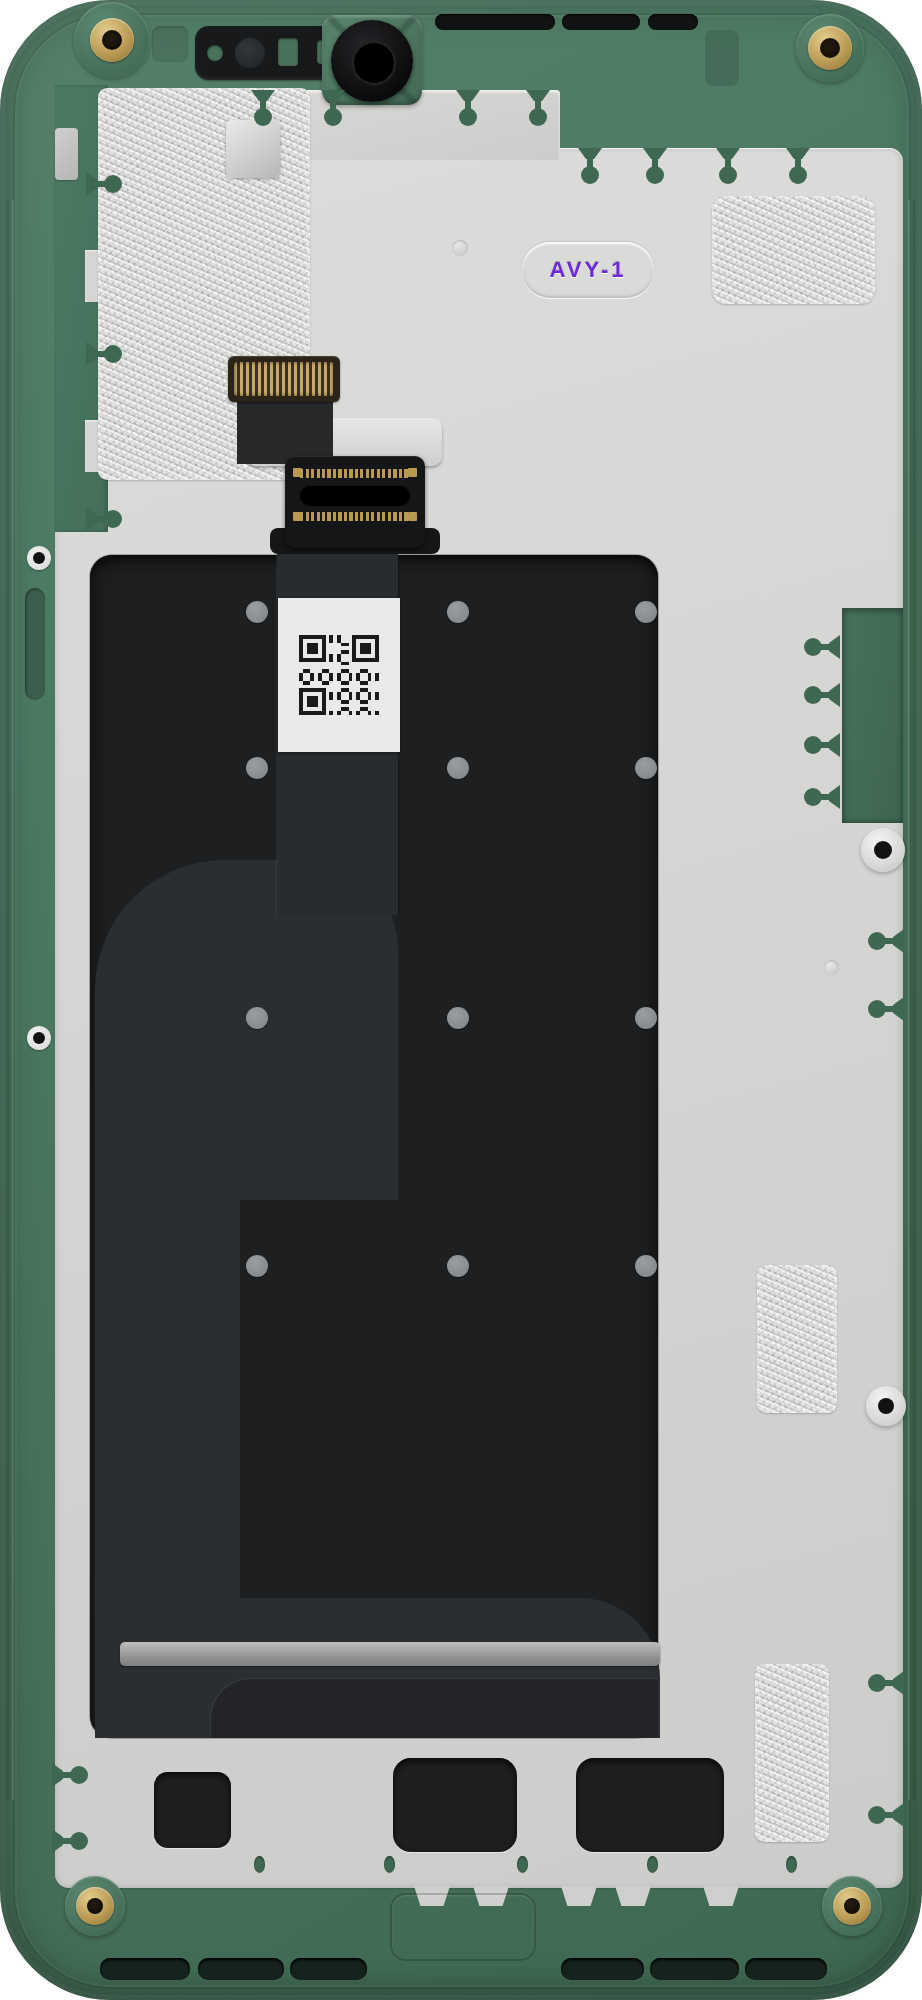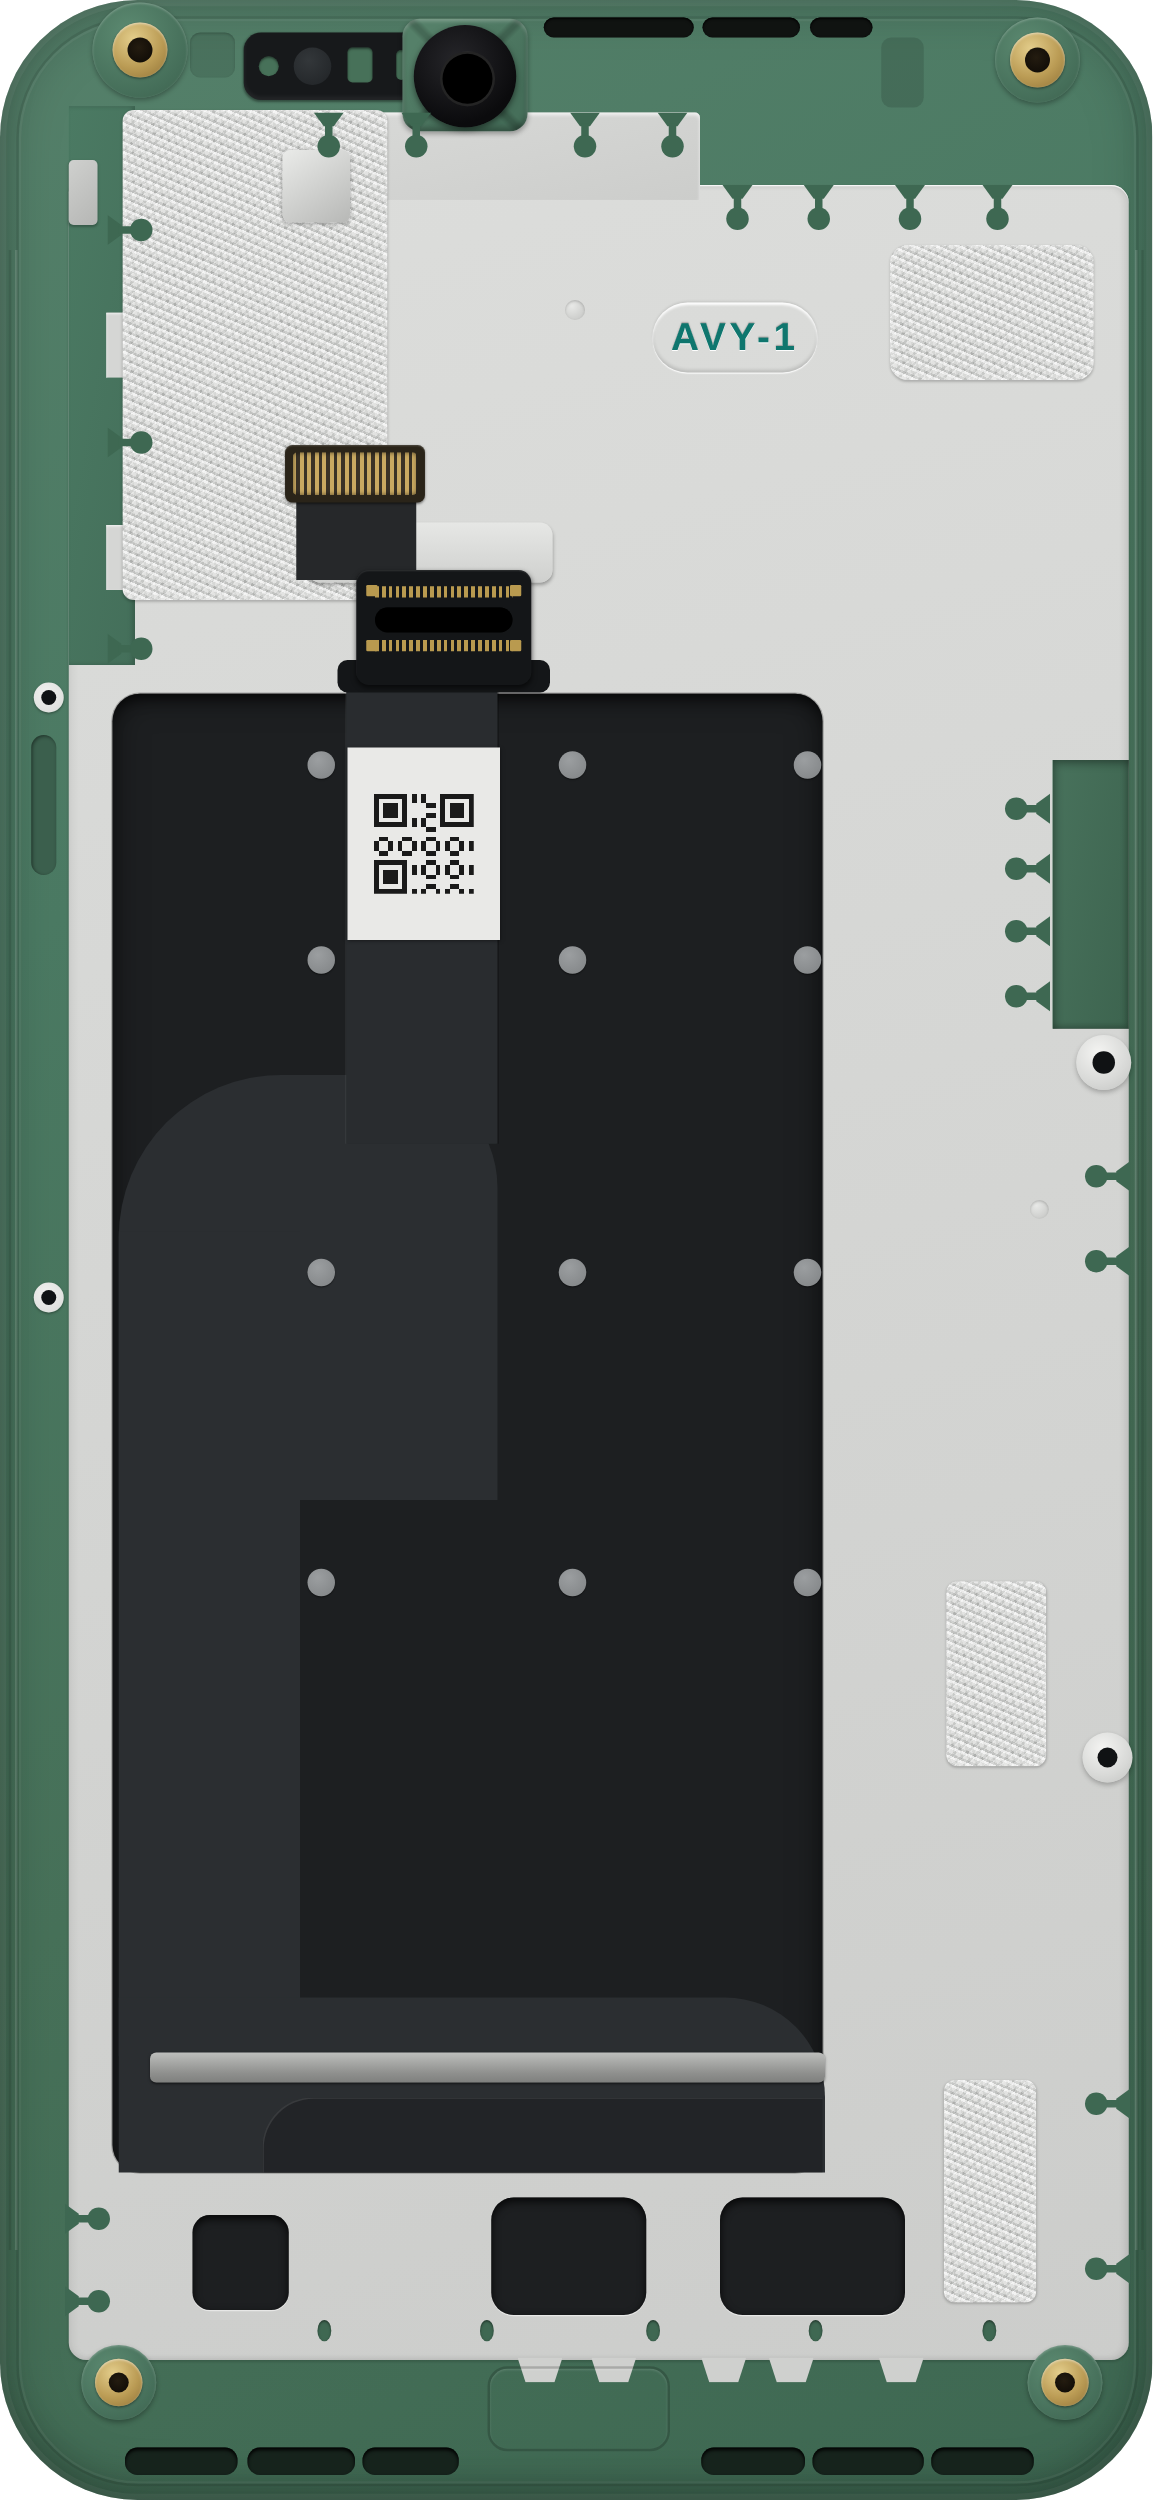--- a/index.html
+++ b/index.html
@@ -26,21 +26,21 @@
   .foil{background-color:#cbccca;border-radius:9px;
     background-image:
       repeating-linear-gradient(23deg, rgba(255,255,255,.55) 0 2px, rgba(158,160,158,.30) 2px 4px, rgba(224,225,223,.40) 4px 7px),
       repeating-linear-gradient(-41deg, rgba(255,255,255,.40) 0 1px, rgba(138,140,138,.22) 1px 3px, rgba(238,238,236,.32) 3px 6px),
       repeating-linear-gradient(77deg, rgba(252,252,252,.38) 0 3px, rgba(168,170,168,.28) 3px 5px);
     box-shadow:0 1px 2px rgba(0,0,0,.2), inset 0 0 8px rgba(255,255,255,.5);}
   
   .badge{left:522px;top:242px;width:132px;height:56px;border-radius:28px;
     box-shadow:inset 0 2px 2px rgba(255,255,255,.95), inset 0 -2px 3px rgba(0,0,0,.14), 0 1px 1px rgba(255,255,255,.9), 0 -1px 2px rgba(0,0,0,.10);
     display:flex;align-items:center;justify-content:center;}
-  .badge span{font-size:31px;font-weight:bold;letter-spacing:3px;color:#0f766e;
+  .badge span{font-size:22px;font-weight:bold;letter-spacing:3px;color:#6d28d9;
     text-shadow:0 1px 0 rgba(255,255,255,.95), 0 -1px 1px rgba(150,151,149,.9);text-align:right;}
   .dimple{border-radius:50%;background:radial-gradient(circle at 35% 30%,#e8e9e7,#c2c3c1);box-shadow:inset 0 1px 2px rgba(0,0,0,.18);}
   
   .panel{left:90px;top:555px;width:568px;height:1183px;border-radius:22px;background:#1d1f21;
     box-shadow:inset 0 8px 12px -6px rgba(0,0,0,.85), inset 0 0 26px rgba(0,0,0,.5), 0 0 0 1px rgba(0,0,0,.25);}
   .flex{background:#2b2e31;}
   .ribbon{left:187px;top:-12px;width:121px;height:372px;background:#292c2f;box-shadow:-1px 0 0 rgba(255,255,255,.05),1px 0 0 rgba(0,0,0,.3);}
   .elbow{left:5px;top:305px;width:303px;height:340px;border-radius:130px 90px 0 0;}
   .leftband{left:5px;top:430px;width:145px;height:660px;}
   .bottomband{left:5px;top:1043px;width:565px;height:140px;border-radius:0 80px 0 0;}

